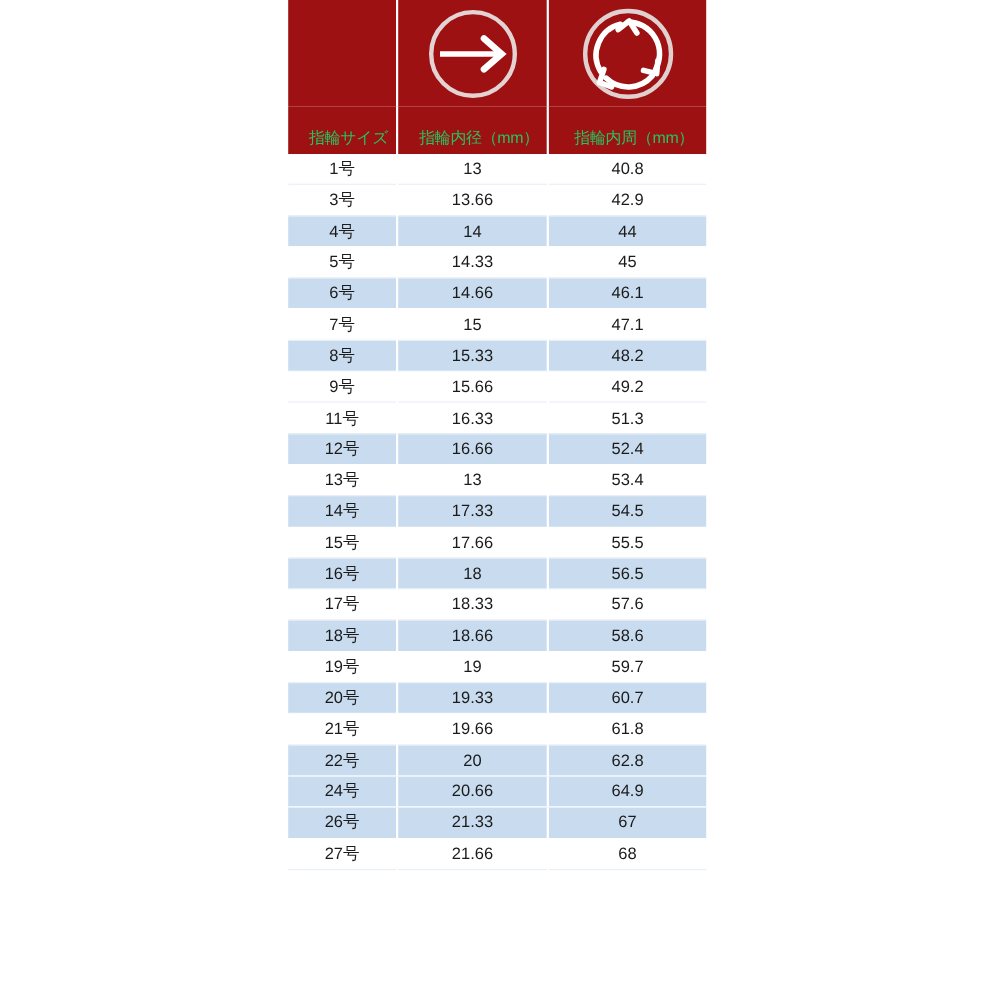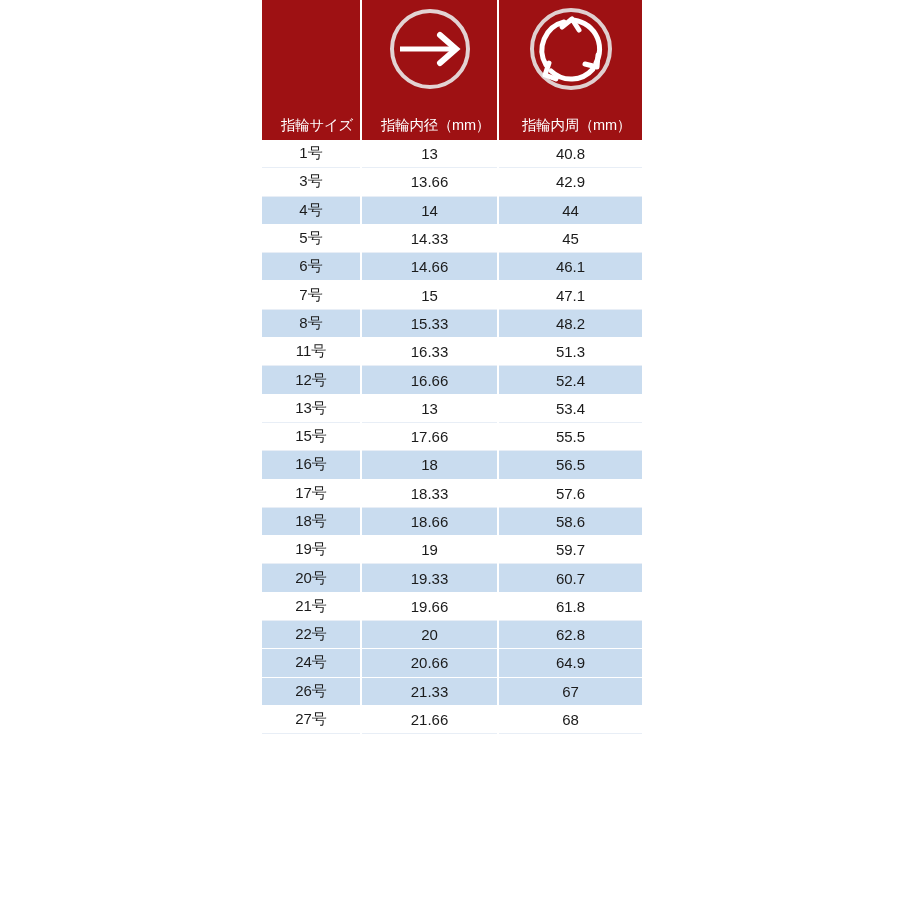--- a/index.html
+++ b/index.html
@@ -84,21 +84,21 @@
   tbody tr.row-even td { background: #c9dcef; }
 
   tbody tr.row-odd td { border-bottom: 1px solid #e8eef6; }
 
   .col-size { width: 98px; }
   .col-dia  { width: 135px; }
   .col-cir  { width: 143px; }
 </style>
 <style>
     thead tr.icon-row th, thead tr.label-row th { background: #9e1113; }
-    thead tr.label-row th { color: #ffffff; padding-left: 14px; }
+    thead tr.label-row th { color: #22c55e; padding-left: 14px; }
     tbody tr.row-odd td  { background: #ffffff; }
     tbody tr.row-even td { background: #c9dcef; }
     tbody td { color: #1b1b1b; }
     body, #ring-size-chart { background: #ffffff; }
   </style></head>
 <body>
 
 <div id="ring-size-chart">
   <table class="size-table">
     <thead>
@@ -169,34 +169,44 @@
           <td class="col-size">7号</td>
           <td class="col-dia">15</td>
           <td class="col-cir">47.1</td>
         </tr>
         <tr class="row-even">
           <td class="col-size">8号</td>
           <td class="col-dia">15.33</td>
           <td class="col-cir">48.2</td>
         </tr>
         <tr class="row-odd">
+          <td class="col-size">9号</td>
+          <td class="col-dia">15.66</td>
+          <td class="col-cir">49.2</td>
+        </tr>
+        <tr class="row-odd">
           <td class="col-size">11号</td>
           <td class="col-dia">16.33</td>
           <td class="col-cir">51.3</td>
         </tr>
         <tr class="row-even">
           <td class="col-size">12号</td>
           <td class="col-dia">16.66</td>
           <td class="col-cir">52.4</td>
         </tr>
         <tr class="row-odd">
           <td class="col-size">13号</td>
           <td class="col-dia">13</td>
           <td class="col-cir">53.4</td>
         </tr>
+        <tr class="row-even">
+          <td class="col-size">14号</td>
+          <td class="col-dia">17.33</td>
+          <td class="col-cir">54.5</td>
+        </tr>
         <tr class="row-odd">
           <td class="col-size">15号</td>
           <td class="col-dia">17.66</td>
           <td class="col-cir">55.5</td>
         </tr>
         <tr class="row-even">
           <td class="col-size">16号</td>
           <td class="col-dia">18</td>
           <td class="col-cir">56.5</td>
         </tr>

